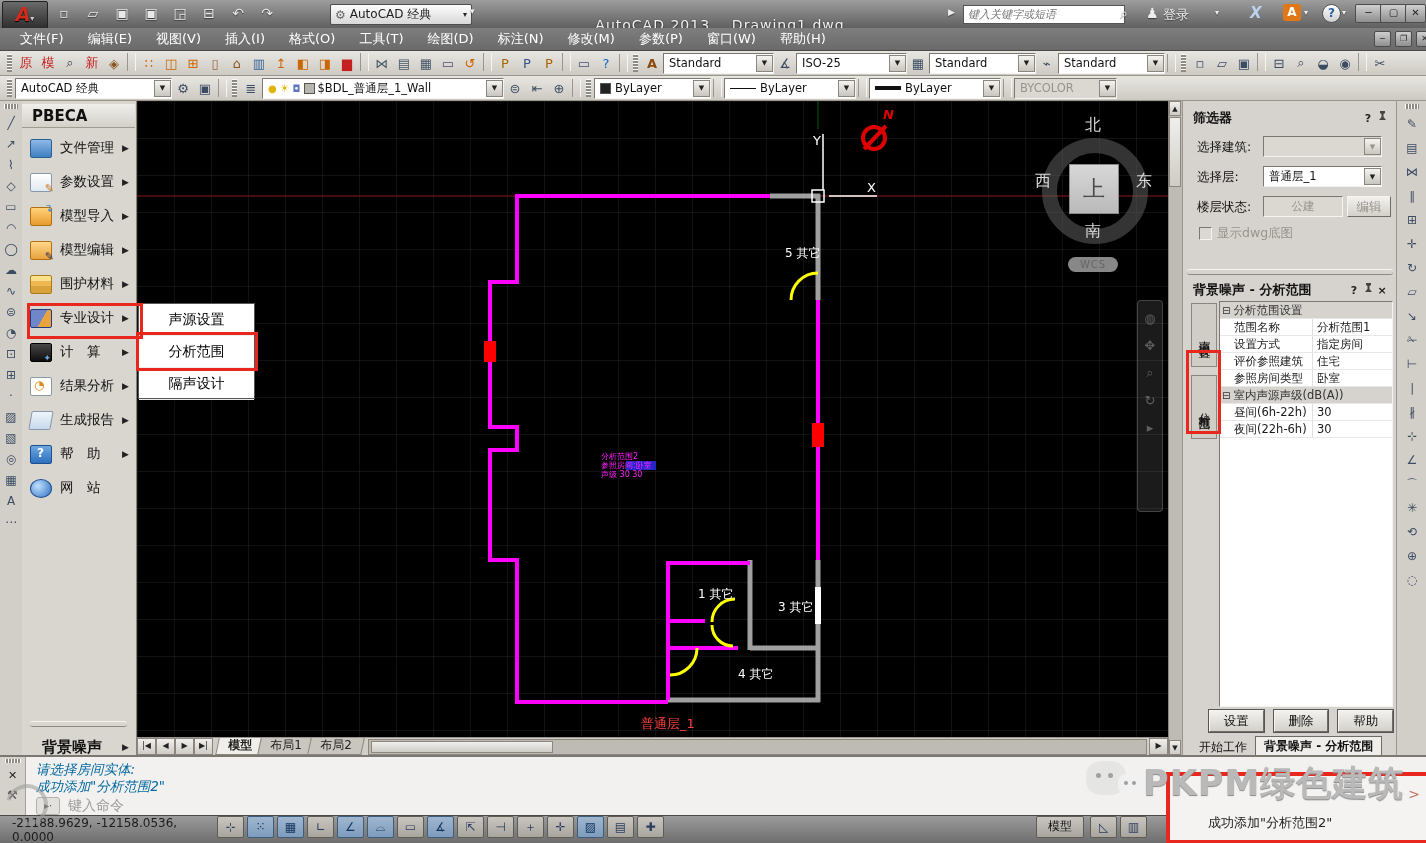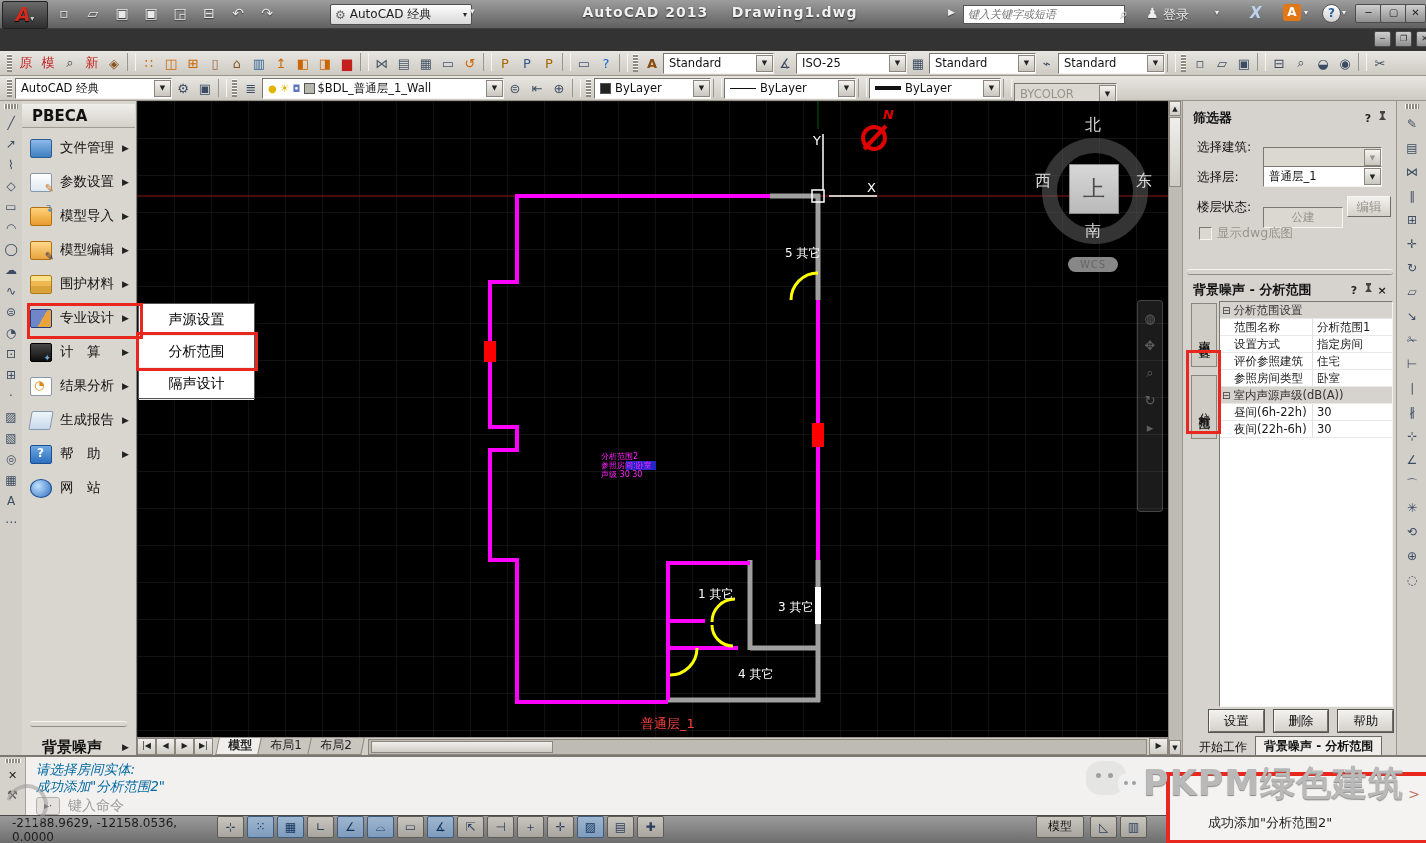--- a/index.html
+++ b/index.html
@@ -4,37 +4,37 @@
 <style>
   html,body{margin:0;padding:0;background:#333;}
   #app{position:relative;width:1426px;height:843px;overflow:hidden;font-family:"DejaVu Sans","Liberation Sans",sans-serif;font-size:13px;-webkit-user-select:none;}
   .abs{position:absolute;}
   
   #titlebar{left:0;top:0;width:1426px;height:28px;background:linear-gradient(#9d9d9d,#606060);border-bottom:1px solid #3f3f3f;}
   #acad-logo{left:2px;top:1px;width:44px;height:26px;background:linear-gradient(#6a6a6a,#2e2e2e);border:1px solid #222;border-radius:2px;color:#d12b1e;font-weight:bold;font-size:19px;text-align:center;line-height:24px;font-style:italic;text-shadow:0 1px 1px #000;}
   .qat{display:flex;align-items:center;gap:9px;color:#e8e8e8;font-size:14px;}
   .qat .qi{width:20px;text-align:center;text-shadow:0 1px 1px rgba(0,0,0,.5);}
   .wscombo{display:flex;align-items:center;height:19px;background:linear-gradient(#fdfdfd,#d8d8d8);border:1px solid #4e4e4e;border-radius:2px;padding:0 4px;font-size:12px;color:#222;gap:4px;}
-  #apptitle{left:480px;top:4px;width:480px;text-align:center;color:#f0f0f0;font-weight:bold;font-size:14px;text-shadow:0 1px 2px rgba(0,0,0,.7);letter-spacing:1px;}
+  #apptitle{left:480px;top:17px;width:480px;text-align:center;color:#f0f0f0;font-weight:normal;font-size:14px;text-shadow:0 1px 2px rgba(0,0,0,.7);letter-spacing:1px;}
   #searchbox{left:963px;top:5px;width:152px;height:17px;border:1px solid #555;background:#fff;font-style:italic;color:#888;font-size:11px;padding:0 4px;font-family:inherit;}
   .titleicon{color:#eee;font-size:14px;text-shadow:0 1px 1px rgba(0,0,0,.5);}
   .winbtn{width:25px;height:17px;background:linear-gradient(#cfcfcf,#8f8f8f);border:1px solid #4c4c4c;border-radius:2px;color:#222;font-size:10px;text-align:center;line-height:16px;}
   
   #menubar{left:0;top:28px;width:1426px;height:23px;background:linear-gradient(#7e7e7e,#6a6a6a);border-bottom:1px solid #4a4a4a;display:flex;align-items:center;padding-left:8px;box-sizing:border-box;}
   .menuitem{color:#fff;font-size:13px;padding:2px 12px;white-space:nowrap;}
   
   .tbrow{background:linear-gradient(#e8e6e1,#cdcac3);border-bottom:1px solid #99958d;display:flex;align-items:center;box-sizing:border-box;}
   #tbrow2{left:0;top:51px;width:1426px;height:25px;padding-left:4px;}
   #tbrow3{left:0;top:76px;width:1426px;height:25px;padding-left:4px;}
   .grip{width:5px;height:18px;margin:0 3px;background:repeating-linear-gradient(#fafafa 0 1px,#8d8a83 1px 3px);}
   .tbi{width:22px;height:20px;display:inline-flex;align-items:center;justify-content:center;font-size:13px;color:#3c4c63;flex:none;}
   .tbi.sep{width:7px;border-left:1px solid #9a968f;border-right:1px solid #f6f5f2;height:18px;margin:0 2px;}
   .combo{display:inline-flex;align-items:center;height:19px;background:#fff;border:1px solid;border-color:#7a7871 #f5f4f0 #f5f4f0 #7a7871;font-size:11.5px;color:#111;padding-left:5px;flex:none;}
   .combo .dd{width:15px;height:15px;margin-left:auto;background:linear-gradient(#f4f3f0,#c9c6bf);border:1px solid #8b877f;display:flex;align-items:center;justify-content:center;font-size:7px;color:#222;}
-  .combo.dis{background:#dbd8d1;color:#98948b;margin-top:11px;}
+  .combo.dis{background:#dbd8d1;color:#98948b;}
   
   #leftstrip{left:0;top:101px;width:22px;height:654px;background:#d2cfc8;border-right:1px solid #9a968f;display:flex;flex-direction:column;align-items:center;}
   #rightstrip{left:1396px;top:101px;width:30px;height:654px;background:#d2cfc8;border-left:1px solid #9a968f;display:flex;flex-direction:column;align-items:center;}
   .vgrip{width:14px;height:5px;margin:3px 0;background:repeating-linear-gradient(90deg,#fafafa 0 1px,#8d8a83 1px 3px);}
   .vtbi{width:20px;height:21px;display:flex;align-items:center;justify-content:center;font-size:12px;color:#3c4c63;}
   
   #pbeca{left:22px;top:101px;width:115px;height:654px;background:#d9d6d0;border-right:1px solid #87837b;box-sizing:border-box;}
   #pbeca-title{left:0;top:3px;width:113px;height:24px;background:linear-gradient(#efeeea,#d4d1ca);border-bottom:1px solid #a09c94;font-weight:bold;font-size:15px;color:#111;padding:3px 0 0 10px;box-sizing:border-box;}
   .pbitem{display:flex;align-items:center;height:34px;padding-left:8px;gap:8px;font-size:13.5px;color:#111;}
   .pbitem .arr{margin-left:auto;margin-right:6px;font-size:9px;color:#222;}
@@ -158,20 +158,35 @@
     <div class="abs" style="left:1250px;top:4px;font-weight:bold;color:#bcd2ee;font-size:15px;font-style:italic;">X</div>
     <div class="abs" style="left:1283px;top:4px;width:18px;height:17px;background:#e07818;border-radius:3px;color:#fff;font-weight:bold;text-align:center;line-height:17px;font-size:12px;">A</div>
     <div class="abs titleicon" style="left:1304px;top:8px;font-size:8px;">▾</div>
     <div class="abs" style="left:1322px;top:4px;width:17px;height:17px;border-radius:50%;background:linear-gradient(#fdfdfd,#cfcfcf);border:1px solid #555;color:#2a5fa0;font-weight:bold;text-align:center;line-height:16px;font-size:12px;">?</div>
     <div class="abs titleicon" style="left:1342px;top:8px;font-size:8px;">▾</div>
     <div class="abs winbtn" style="left:1355px;top:4px;">─</div>
     <div class="abs winbtn" style="left:1380px;top:4px;">▢</div>
     <div class="abs winbtn" style="left:1405px;top:4px;width:19px;">✕</div>
   </div>
 
+  <div class="abs" id="menubar">
+
+  <span class="menuitem">文件(F)</span>
+      <span class="menuitem">编辑(E)</span>
+      <span class="menuitem">视图(V)</span>
+      <span class="menuitem">插入(I)</span>
+      <span class="menuitem">格式(O)</span>
+      <span class="menuitem">工具(T)</span>
+      <span class="menuitem">绘图(D)</span>
+      <span class="menuitem">标注(N)</span>
+      <span class="menuitem">修改(M)</span>
+      <span class="menuitem">参数(P)</span>
+      <span class="menuitem">窗口(W)</span>
+      <span class="menuitem">帮助(H)</span>
+    </div>
   <div class="abs" style="left:1374px;top:31px;display:flex;gap:4px;z-index:5;">
     <span class="winbtn" style="width:15px;height:14px;line-height:13px;font-size:8px;">─</span>
     <span class="winbtn" style="width:15px;height:14px;line-height:13px;font-size:8px;">❐</span>
     <span class="winbtn" style="width:15px;height:14px;line-height:13px;font-size:8px;">✕</span>
   </div>
 
   <div class="abs tbrow" id="tbrow2">
     <span class="grip"></span>
     <span style="display:inline-flex;">
 

